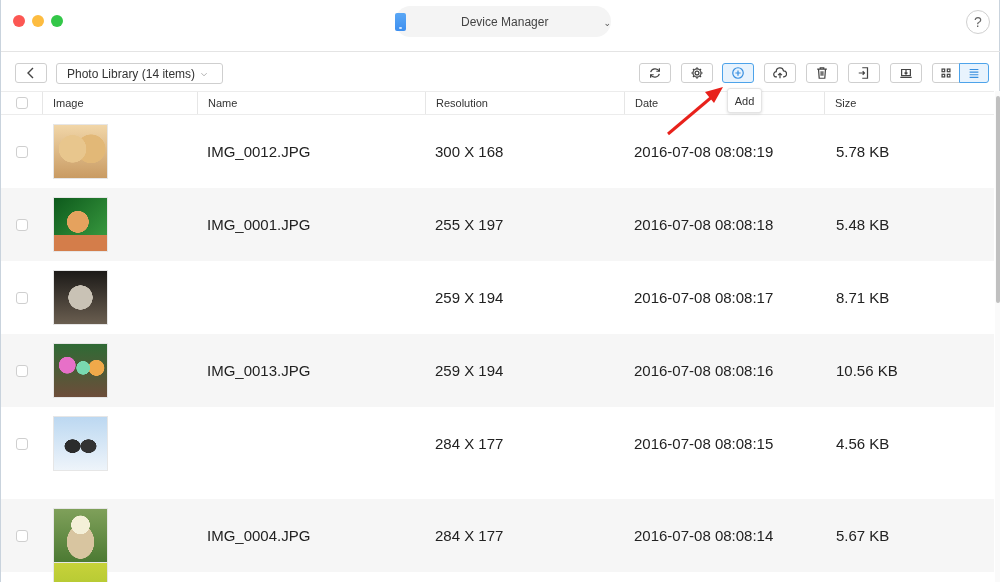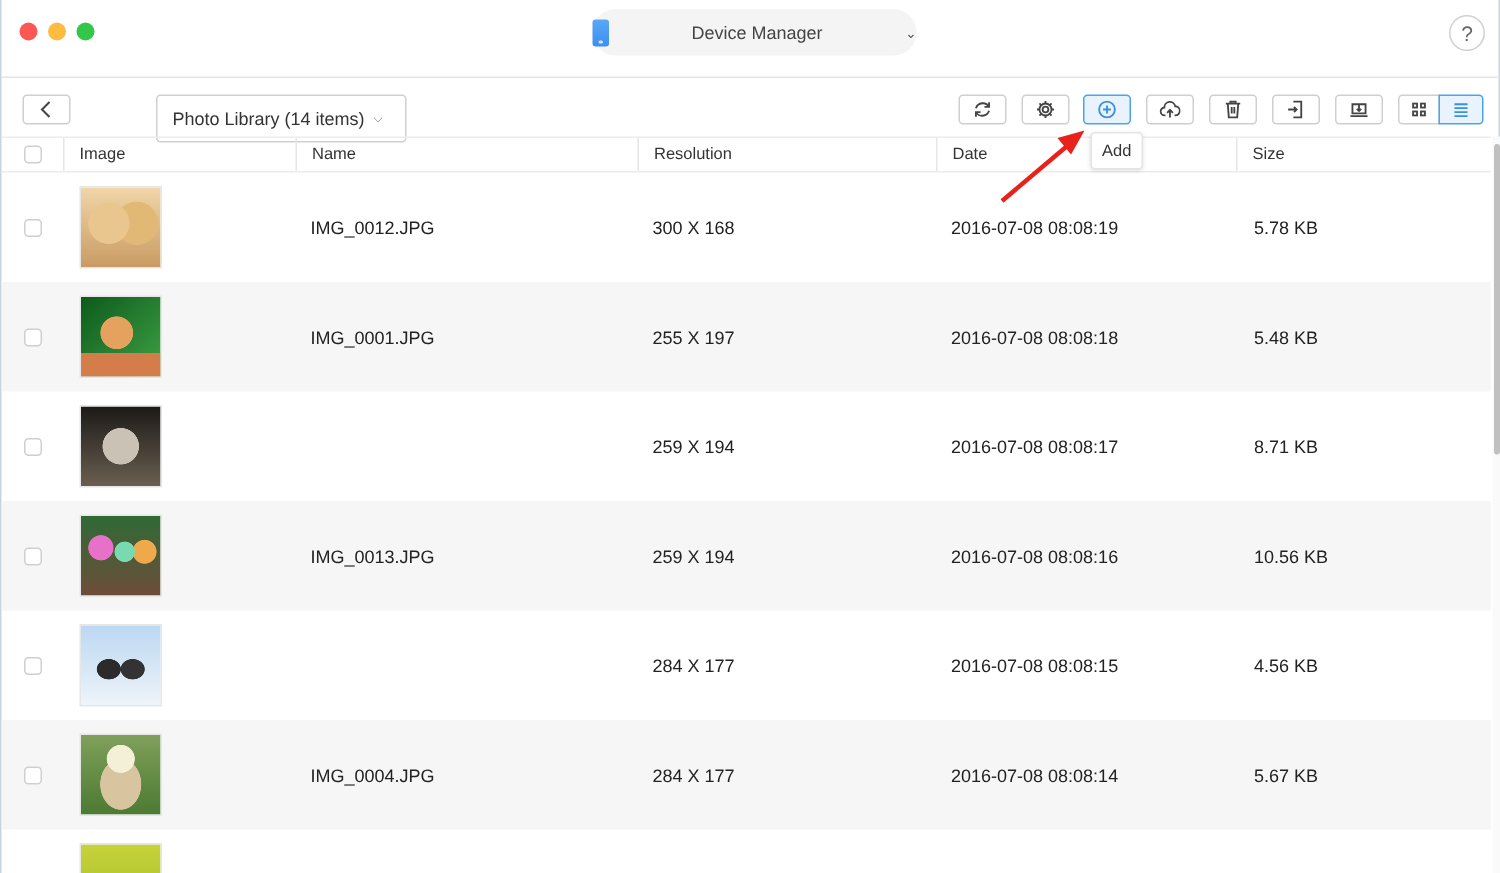--- a/index.html
+++ b/index.html
@@ -14,37 +14,37 @@
   .traffic.green { left: 50px; background: #33c748; }
   .device-pill { position: absolute; left: 394px; top: 6px; width: 216px; height: 31px; border-radius: 16px; background: #f4f4f4; display: flex; align-items: center; justify-content: space-between; gap: 10px; font-size: 12px; color: #444; }
   .phone-icon { width: 11px; height: 18px; border-radius: 2px; background: linear-gradient(#5aa7f5, #3d8ff0); position: relative; }
   .phone-icon::after { content: ""; position: absolute; left: 4px; bottom: 2px; width: 3px; height: 2px; background: #cfe6ff; border-radius: 1px; }
   .chev-small { font-size: 9px; color: #555; transform: translateY(1px); }
   .help-btn { position: absolute; left: 965px; top: 10px; width: 24px; height: 24px; border-radius: 50%; border: 1px solid #d0d0d0; display: flex; align-items: center; justify-content: center; font-size: 14px; color: #666; }
 
   
   .toolbar { position: absolute; left: 0; top: 53px; width: 1000px; height: 38px; }
   .back-btn { position: absolute; left: 14px; top: 10px; width: 32px; height: 20px; border: 1px solid #cfcfcf; border-radius: 3px; display: flex; align-items: center; justify-content: center; font-size: 13px; color: #555; background: #fff; }
-  .lib-select { position: absolute; left: 55px; top: 10px; width: 167px; height: 32px; border: 1px solid #cfcfcf; border-radius: 3px; display: flex; align-items: center; padding-left: 10px; font-size: 12px; color: #333; background: #fff; gap: 6px; margin-left: 48px; }
+  .lib-select { position: absolute; left: 55px; top: 10px; width: 167px; height: 21px; border: 1px solid #cfcfcf; border-radius: 3px; display: flex; align-items: center; padding-left: 10px; font-size: 12px; color: #333; background: #fff; gap: 6px; }
   .lib-select .chev { font-size: 8px; color: #777; }
   .tbtn { position: absolute; top: 10px; width: 32px; height: 20px; border: 1px solid #cfcfcf; border-radius: 3px; background: #fff; display: flex; align-items: center; justify-content: center; }
   .tbtn svg { width: 14px; height: 14px; stroke: #444; fill: none; stroke-width: 1.4; }
   .tbtn.active { border-color: #4da3ea; background: #e8f3fd; }
   .tbtn.active svg { stroke: #3990e0; }
   .view-grid { left: 931px; border-radius: 3px 0 0 3px; width: 28px; }
   .view-list { left: 958px; border-radius: 0 3px 3px 0; width: 30px; }
 
   .tooltip { position: absolute; left: 726px; top: 88px; width: 35px; height: 25px; background: #fff; border: 1px solid #e4e4e4; box-shadow: 0 1px 3px rgba(0,0,0,0.12); border-radius: 3px; font-size: 11px; color: #333; display: flex; align-items: center; justify-content: center; z-index: 5; }
 
   
   .thead { position: absolute; left: 0; top: 91px; width: 993px; height: 24px; border-top: 1px solid #ececec; border-bottom: 1px solid #ececec; font-size: 11px; color: #333; }
   .th { position: absolute; top: 0; height: 22px; display: flex; align-items: center; padding-left: 10px; border-left: 1px solid #e6e6e6; }
   .cb { width: 12px; height: 12px; border: 1px solid #cfcfcf; border-radius: 3px; background: #fff; }
   .tbody { position: absolute; left: 0; top: 115px; width: 993px; height: 467px; overflow: hidden; }
-  .row { position: absolute; left: 0; width: 993px; height: 73px; font-size: 12px; color: #222; }
+  .row { position: absolute; left: 0; width: 993px; height: 73px; font-size: 15px; color: #222; }
   .row.alt { background: #f6f6f6; }
   .cell { position: absolute; top: 0; height: 73px; display: flex; align-items: center; }
   .thumb { width: 55px; height: 55px; border: 1px solid #e6e6e6; overflow: hidden; position: relative; }
 
   .scrollbar { position: absolute; left: 994px; top: 91px; width: 6px; height: 491px; background: #fafafa; }
   .scroll-thumb { position: absolute; left: 1px; top: 5px; width: 4px; height: 207px; background: #c0c0c0; border-radius: 2px; }
 
   .arrow { position: absolute; left: 0; top: 0; width: 1000px; height: 582px; pointer-events: none; z-index: 6; }
 </style>
 </head>
@@ -202,21 +202,21 @@
     <div class="cell" style="left:15px">
           <div class="cb"></div>
         </div>
     <div class="cell" style="left:52px">
           <div class="thumb" style="background:radial-gradient(ellipse at 35% 55%, #2b2b2b 0 16%, transparent 17%), radial-gradient(ellipse at 65% 55%, #333 0 16%, transparent 17%), linear-gradient(#bcd8f1, #eef4fa)"></div>
         </div>
     <div class="cell" style="left:434px">284 X 177</div>
     <div class="cell" style="left:633px">2016-07-08 08:08:15</div>
     <div class="cell" style="left:835px">4.56 KB</div>
       </div>
-      <div class="row alt" style="top: 365px; padding-left: 40px;">
+      <div class="row alt" style="top: 384px; padding-left: 40px;">
     <div class="cell" style="left:15px">
           <div class="cb"></div>
         </div>
     <div class="cell" style="left:52px">
           <div class="thumb" style="background:radial-gradient(circle at 50% 30%, #f4f0d8 0 20%, transparent 21%), radial-gradient(ellipse at 50% 62%, #d8c5a0 0 36%, transparent 37%), linear-gradient(#7fa05a, #4c7a33)"></div>
         </div>
     <div class="cell" style="left:206px">IMG_0004.JPG</div>
     <div class="cell" style="left:434px">284 X 177</div>
     <div class="cell" style="left:633px">2016-07-08 08:08:14</div>
     <div class="cell" style="left:835px">5.67 KB</div>

